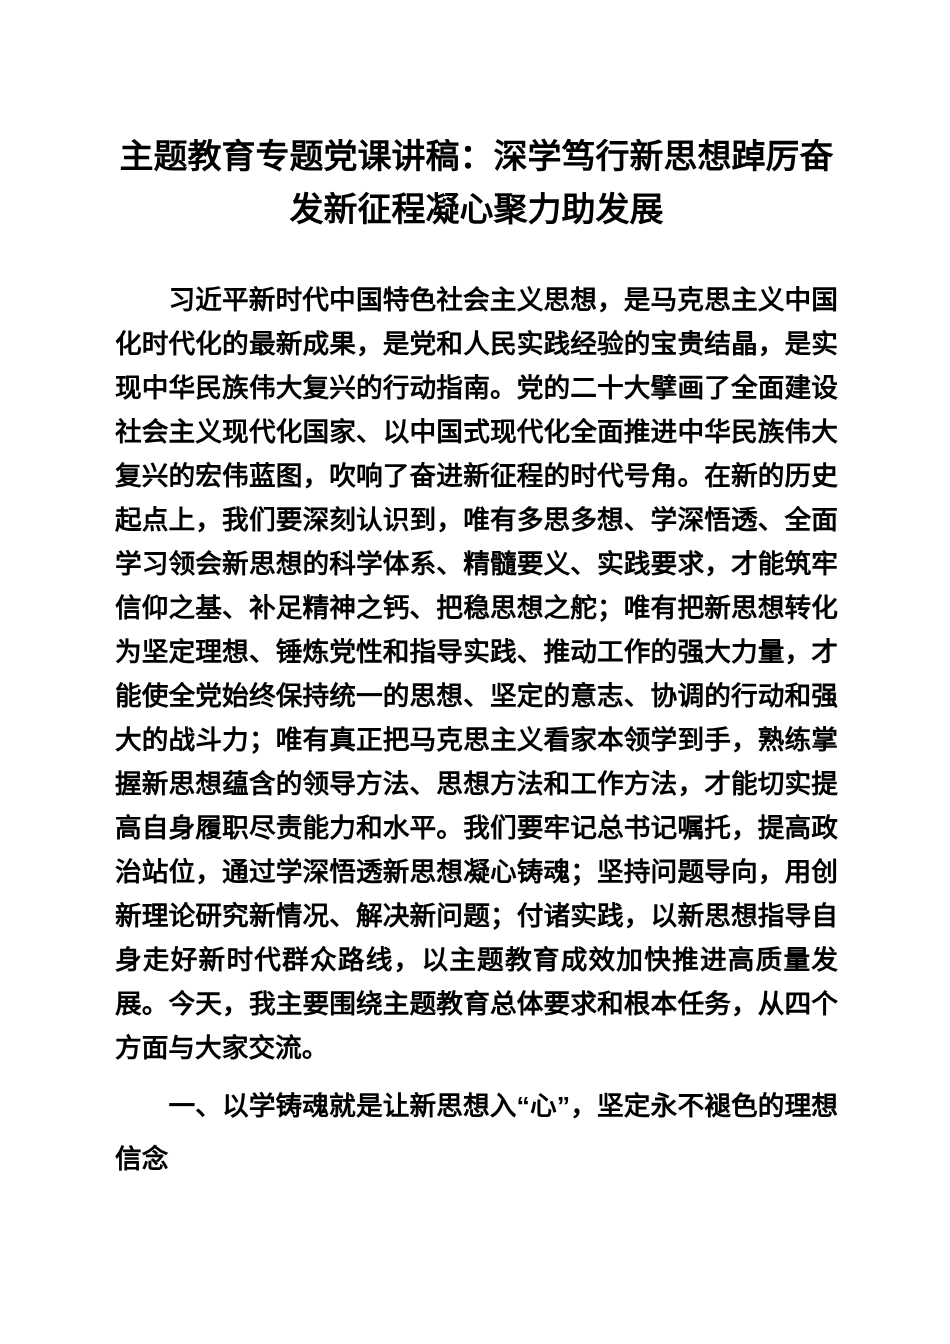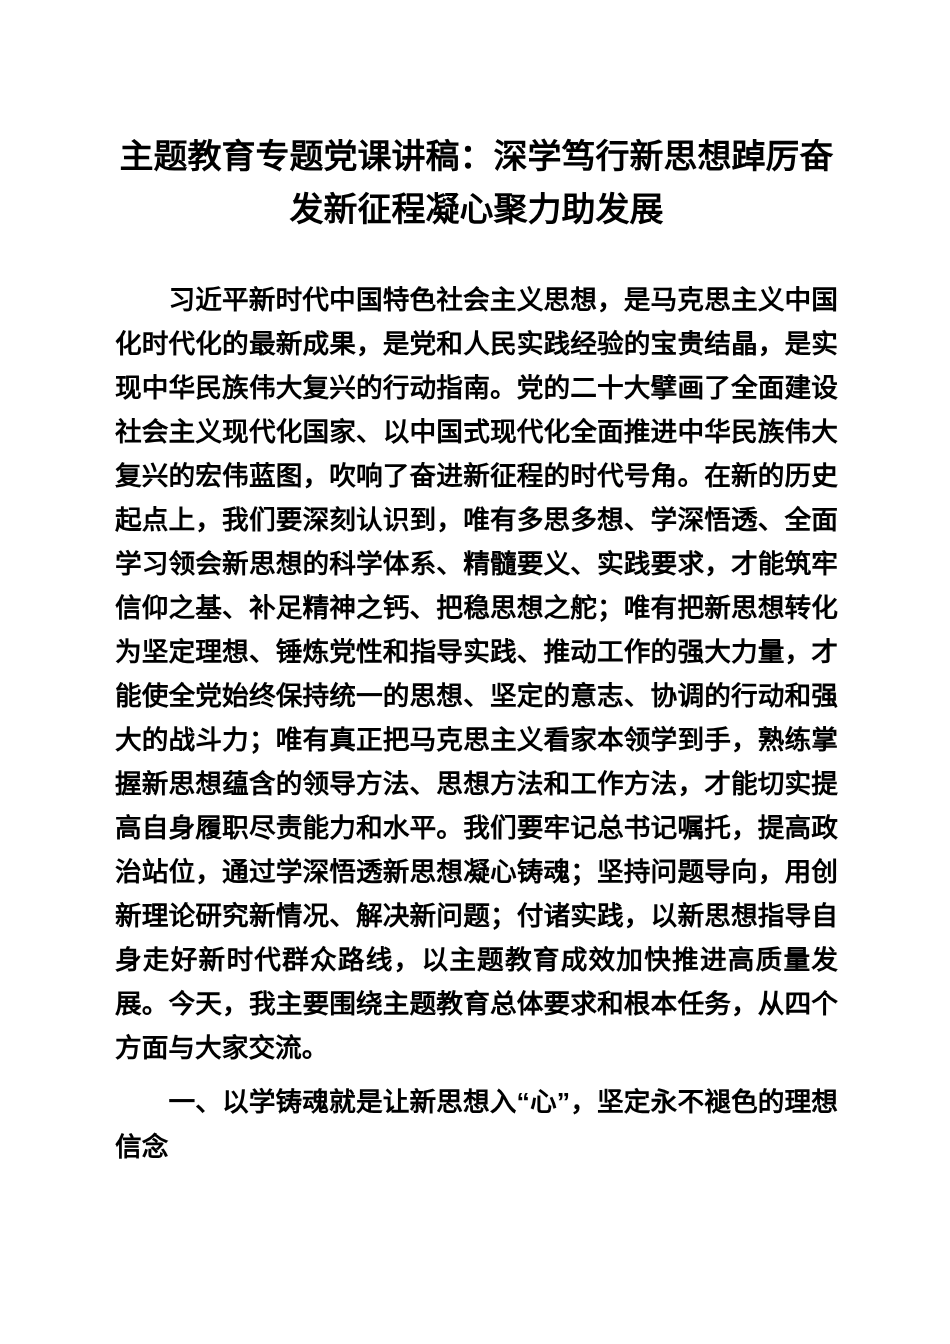--- a/index.html
+++ b/index.html
@@ -34,21 +34,21 @@
     line-height: 44px;
     text-align: justify;
     text-indent: 2em;
     color: #000000;
   }
   .doc-heading {
     margin: 10px 0 0 0;
     font-family: "Liberation Sans", sans-serif;
     font-weight: 700;
     font-size: 26.7px;
-    line-height: 45px;
+    line-height: 53px;
     text-align: justify;
     text-indent: 2em;
     color: #000000;
   }
 </style>
 </head>
 <body>
 
 <div class="page">
   <h1 class="doc-title">主题教育专题党课讲稿：深学笃行新思想踔厉奋发新征程凝心聚力助发展</h1>

